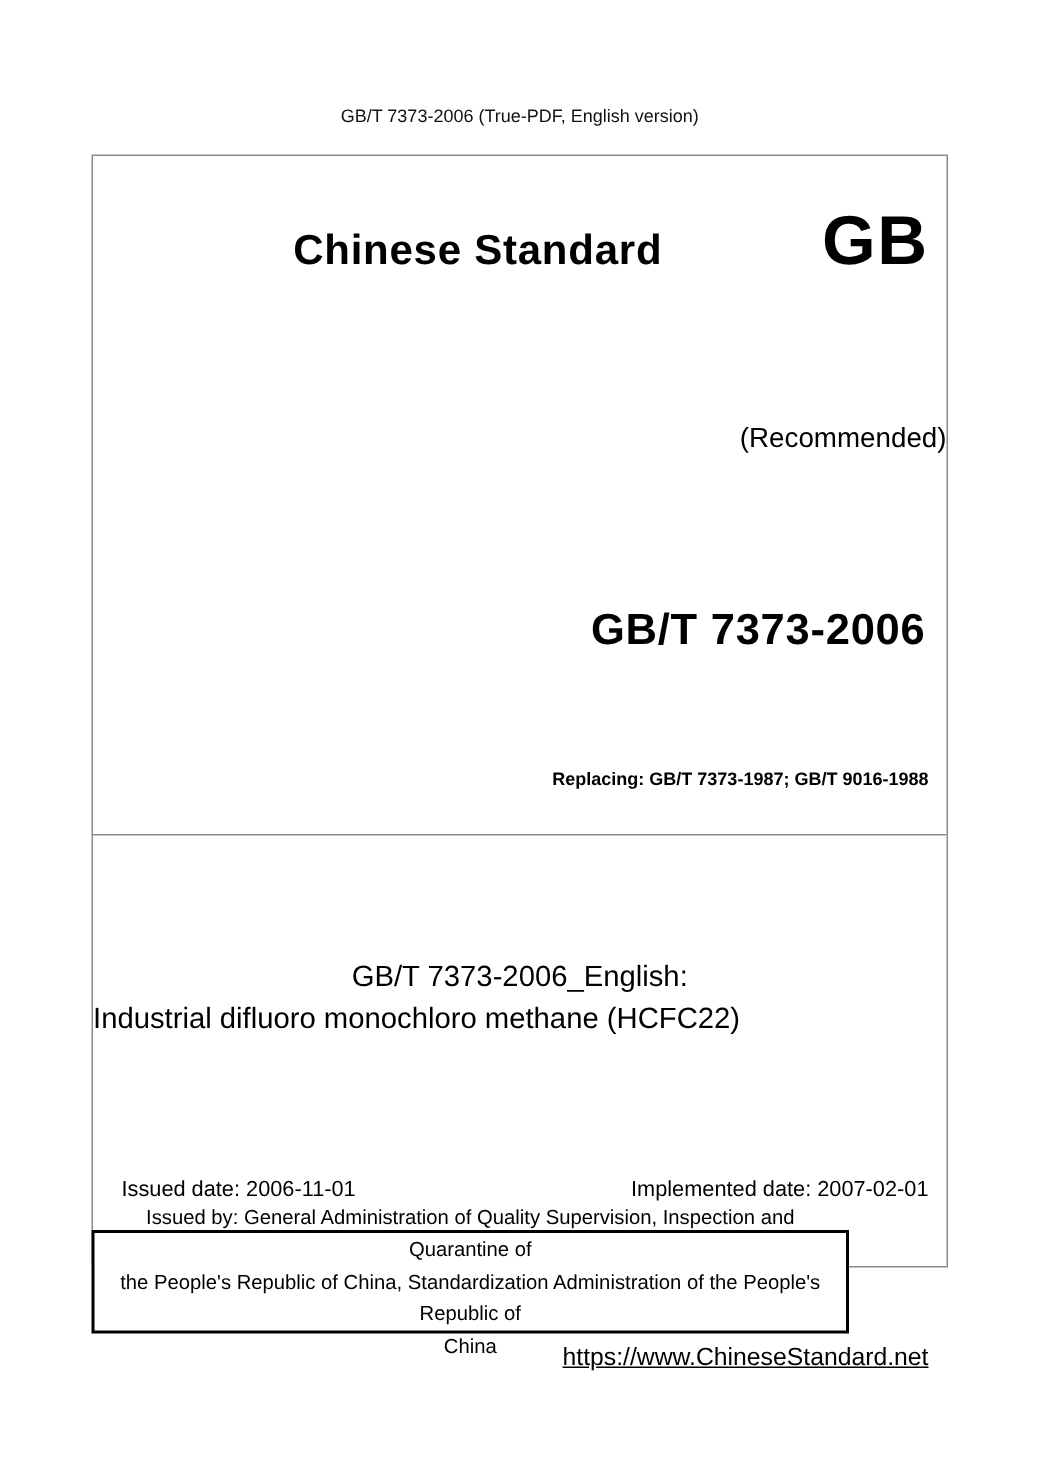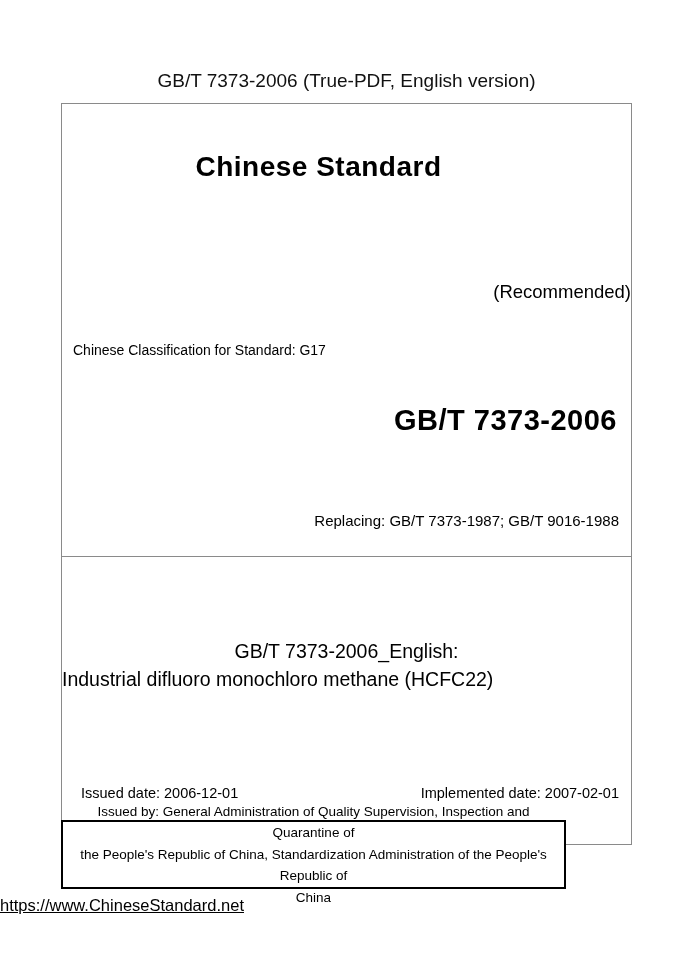--- a/index.html
+++ b/index.html
@@ -9,21 +9,21 @@
     color: #000000;
     font-family: "Liberation Sans", "DejaVu Sans", sans-serif;
     position: relative;
     overflow: hidden;
   }
   .abs { position: absolute; }
 
   .doc-header {
     top: 70px; left: 0; width: 693px;
     text-align: center;
-    font-size: 19px;
+    font-size: 12px;
     color: #111;
   }
 
   .cover-box {
     left: 61px; top: 103px;
     width: 571px; height: 742px;
     border: 1px solid #8a8a8a;
     background: #fff;
   }
 
@@ -58,21 +58,22 @@
   }
 
   .standard-code {
     top: 300px; right: 14px;
     font-size: 29px; font-weight: bold;
     letter-spacing: 0.5px;
   }
 
   .replacing-line {
     top: 408px; right: 12px;
-    font-size: 15px;
+    font-size: 12px;
+    font-weight: bold;
   }
 
   .section-divider {
     top: 452px; left: 0; right: 0;
     height: 0;
     border-top: 1px solid #8a8a8a;
   }
 
   .english-title-label {
     top: 536px; left: 0; right: 0;
@@ -106,54 +107,54 @@
   .issuer-text {
     width: 100%;
     text-align: center;
     font-size: 13.5px;
     line-height: 21.5px;
     white-space: pre-line;
   }
 
   .footer-link-wrap {
     top: 896px; left: 0; width: 619px;
-    text-align: left;
+    text-align: right;
   }
   .footer-link-wrap a {
     color: #000000;
     font-size: 16.5px;
     text-decoration: underline;
   }
 </style>
 </head>
 <body>
 
 <div class="abs doc-header">GB/T 7373-2006 (True-PDF, English version)</div>
 
 <div class="abs cover-box">
 
   <div class="abs brand-title">Chinese Standard</div>
 
+  <div class="abs gb-logo">GB</div>
 
 
   <div class="abs national-line2">(Recommended)</div>
 
-  <div class="abs classification-line">Chinese Classification for Standard: G17</div>
 
   <div class="abs standard-code">GB/T 7373-2006</div>
 
   <div class="abs replacing-line">Replacing: GB/T 7373-1987; GB/T 9016-1988</div>
 
   <div class="abs section-divider"></div>
 
   <div class="abs english-title-label">GB/T 7373-2006_English:</div>
 
   <div class="abs english-title">Industrial difluoro monochloro methane (HCFC22)</div>
 
-  <div class="abs issued-date">Issued date: 2006-12-01</div>
+  <div class="abs issued-date">Issued date: 2006-11-01</div>
 
   <div class="abs implemented-date">Implemented date: 2007-02-01</div>
 </div>
 
 <div class="abs issuer-box">
   <div class="issuer-text">Issued by: General Administration of Quality Supervision, Inspection and Quarantine of
 the People's Republic of China, Standardization Administration of the People's Republic of
 China</div>
 </div>
 

